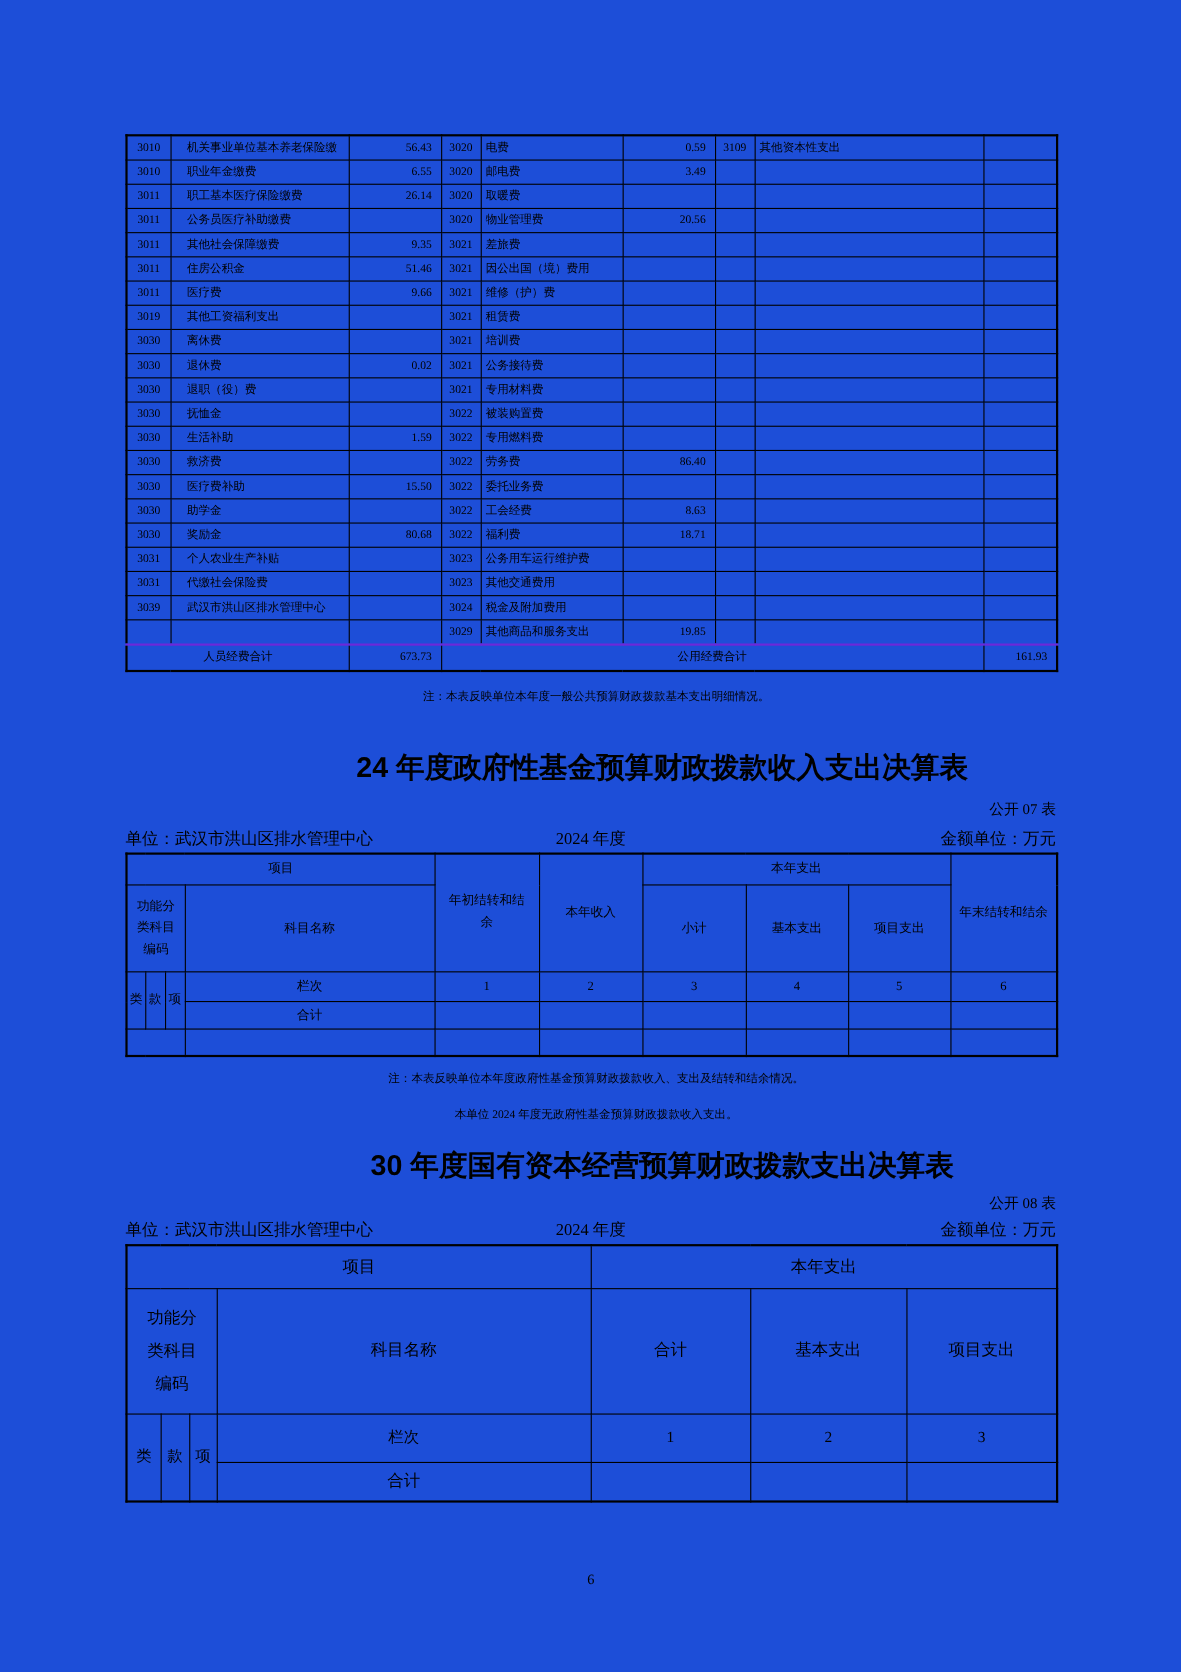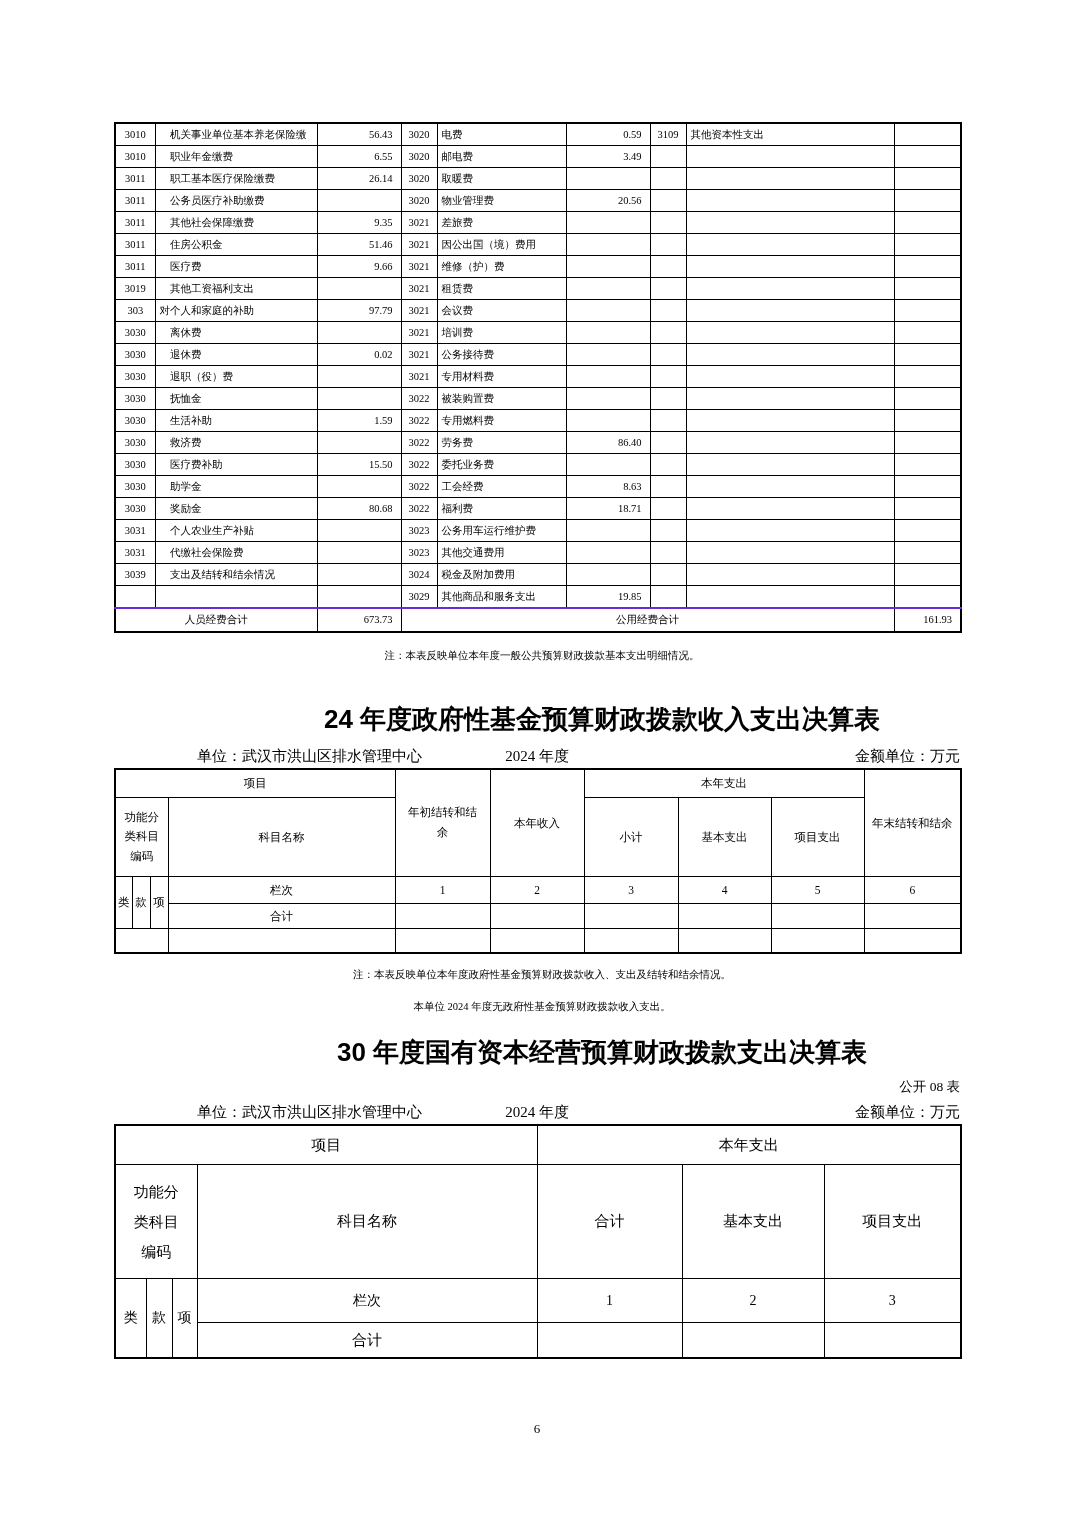--- a/index.html
+++ b/index.html
@@ -1,17 +1,17 @@
 <!DOCTYPE html>
 <html><head>
 <meta charset="utf-8">
 <style>
   html,body{margin:0;padding:0;background:#888;}
   .page{
-    width:1074px;height:1520px;background:#ffffff;margin:0 auto;
+    width:1074px;height:1520px;background:#1d4ed8;margin:0 auto;
     font-family:"Liberation Serif","DejaVu Serif",serif;color:#000;
     overflow:hidden;position:relative;
   }
   .content{margin-left:114px;width:846px;}
 
   
   table{border-collapse:collapse;table-layout:fixed;width:846px;}
   td{border:1px solid #000;vertical-align:middle;overflow:hidden;
      font-size:10.5px;line-height:1.25;padding:0;}
   .btable{border:2px solid #000;margin-top:122px;}
@@ -32,21 +32,21 @@
   .big-title{
     font-family:"Liberation Sans","DejaVu Sans",sans-serif;font-weight:700;
     font-size:26px;line-height:36px;text-align:center;position:relative;left:65px;
   }
   .title7{margin-top:38px;}
   .title8{margin-top:20px;}
   .sheet-label{font-size:13.5px;line-height:17px;text-align:right;margin-top:12px;}
   .sheet-label8{margin-top:8px;}
   .unit-line{display:grid;grid-template-columns:1fr auto 1fr;font-size:15px;
     line-height:19px;margin-top:10px;}
-  .unit-line .u-left{text-align:center;}
+  .unit-line .u-left{text-align:left;}
   .unit-line .u-mid{text-align:center;}
   .unit-line .u-right{text-align:right;}
   .unit-line8{margin-top:8px;}
 
   
   .t07{border:2px solid #000;margin-top:2px;}
   .t07 td{font-size:11.5px;text-align:center;}
   .t07 .r1 td{height:27px;}
   .t07 .r2 td{height:78px;}
   .t07 .r3 td{height:26px;}
@@ -166,31 +166,20 @@
             <td class="name">　其他工资福利支出</td>
             <td class="val"></td>
             <td class="code">3021</td>
             <td class="name">租赁费</td>
             <td class="val"></td>
             <td class="code"></td>
             <td class="name"></td>
             <td class="val"></td>
           </tr>
           <tr>
-            <td class="code">303</td>
-            <td class="name">对个人和家庭的补助</td>
-            <td class="val">97.79</td>
-            <td class="code">3021</td>
-            <td class="name">会议费</td>
-            <td class="val"></td>
-            <td class="code"></td>
-            <td class="name"></td>
-            <td class="val"></td>
-          </tr>
-          <tr>
             <td class="code">3030</td>
             <td class="name">　离休费</td>
             <td class="val"></td>
             <td class="code">3021</td>
             <td class="name">培训费</td>
             <td class="val"></td>
             <td class="code"></td>
             <td class="name"></td>
             <td class="val"></td>
           </tr>
@@ -299,21 +288,21 @@
             <td class="val"></td>
             <td class="code">3023</td>
             <td class="name">其他交通费用</td>
             <td class="val"></td>
             <td class="code"></td>
             <td class="name"></td>
             <td class="val"></td>
           </tr>
           <tr>
             <td class="code">3039</td>
-            <td class="name">　支出及结转和结余情况</td>
+            <td class="name">　武汉市洪山区排水管理中心</td>
             <td class="val"></td>
             <td class="code">3024</td>
             <td class="name">税金及附加费用</td>
             <td class="val"></td>
             <td class="code"></td>
             <td class="name"></td>
             <td class="val"></td>
           </tr>
           <tr>
             <td class="code"></td>
@@ -333,20 +322,21 @@
           <td class="val">673.73</td>
           <td colspan="5" class="tot-label">公用经费合计</td>
           <td class="val">161.93</td>
         </tr>
       </tbody>
     </table>
 
     <div class="note note1">注：本表反映单位本年度一般公共预算财政拨款基本支出明细情况。</div>
 
     <div class="big-title title7">24 年度政府性基金预算财政拨款收入支出决算表</div>
+    <div class="sheet-label">公开 07 表</div>
     <div class="unit-line">
       <span class="u-left">单位：武汉市洪山区排水管理中心</span>
       <span class="u-mid">2024 年度</span>
       <span class="u-right">金额单位：万元</span>
     </div>
 
     <table class="t07">
       <colgroup>
         <col style="width:17px">
           <col style="width:18px">

